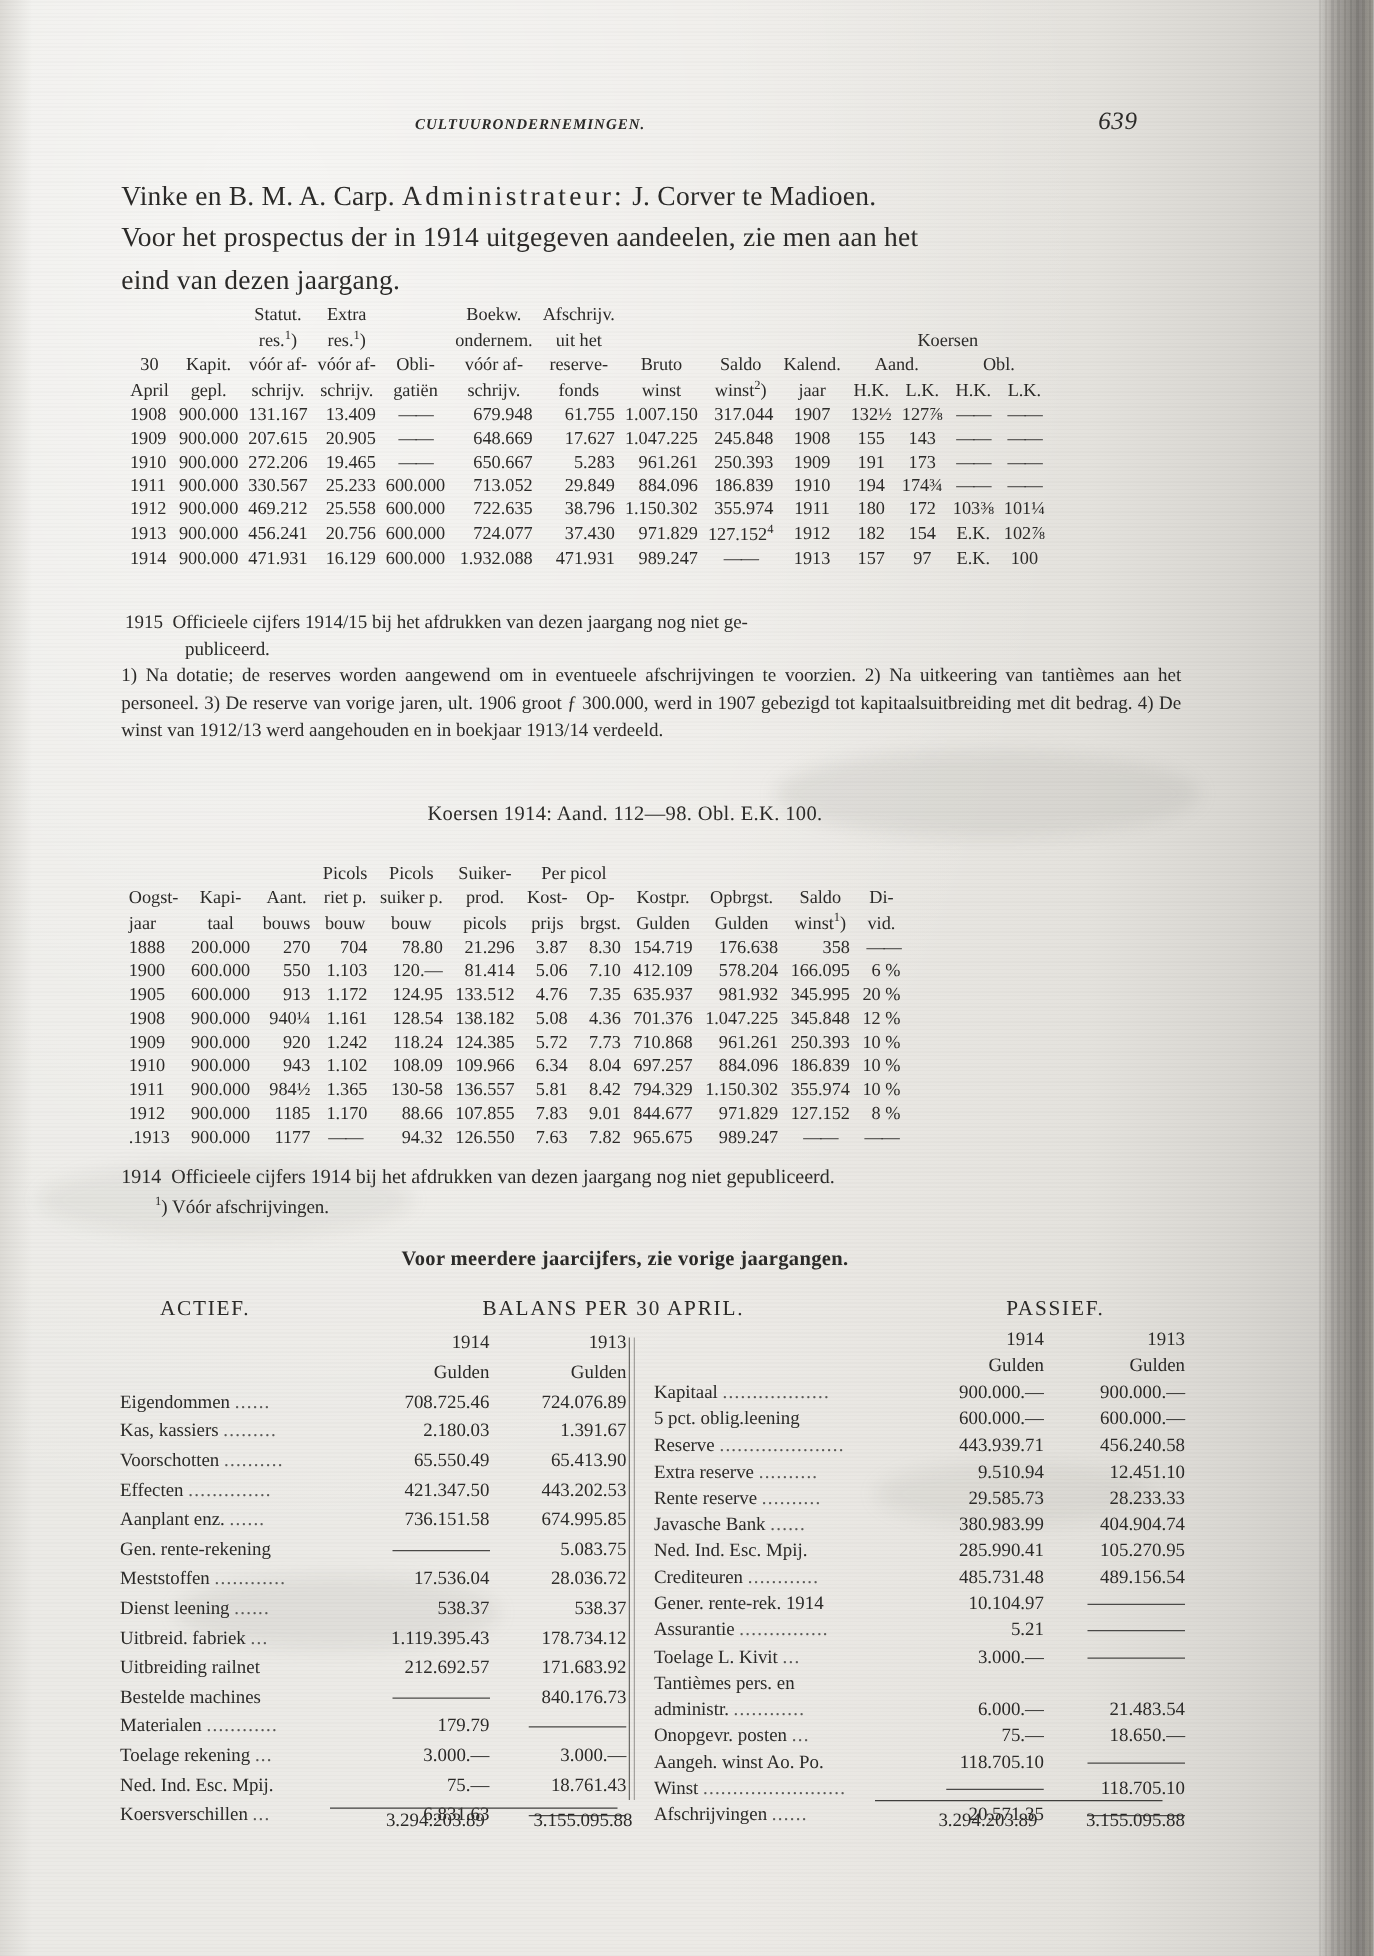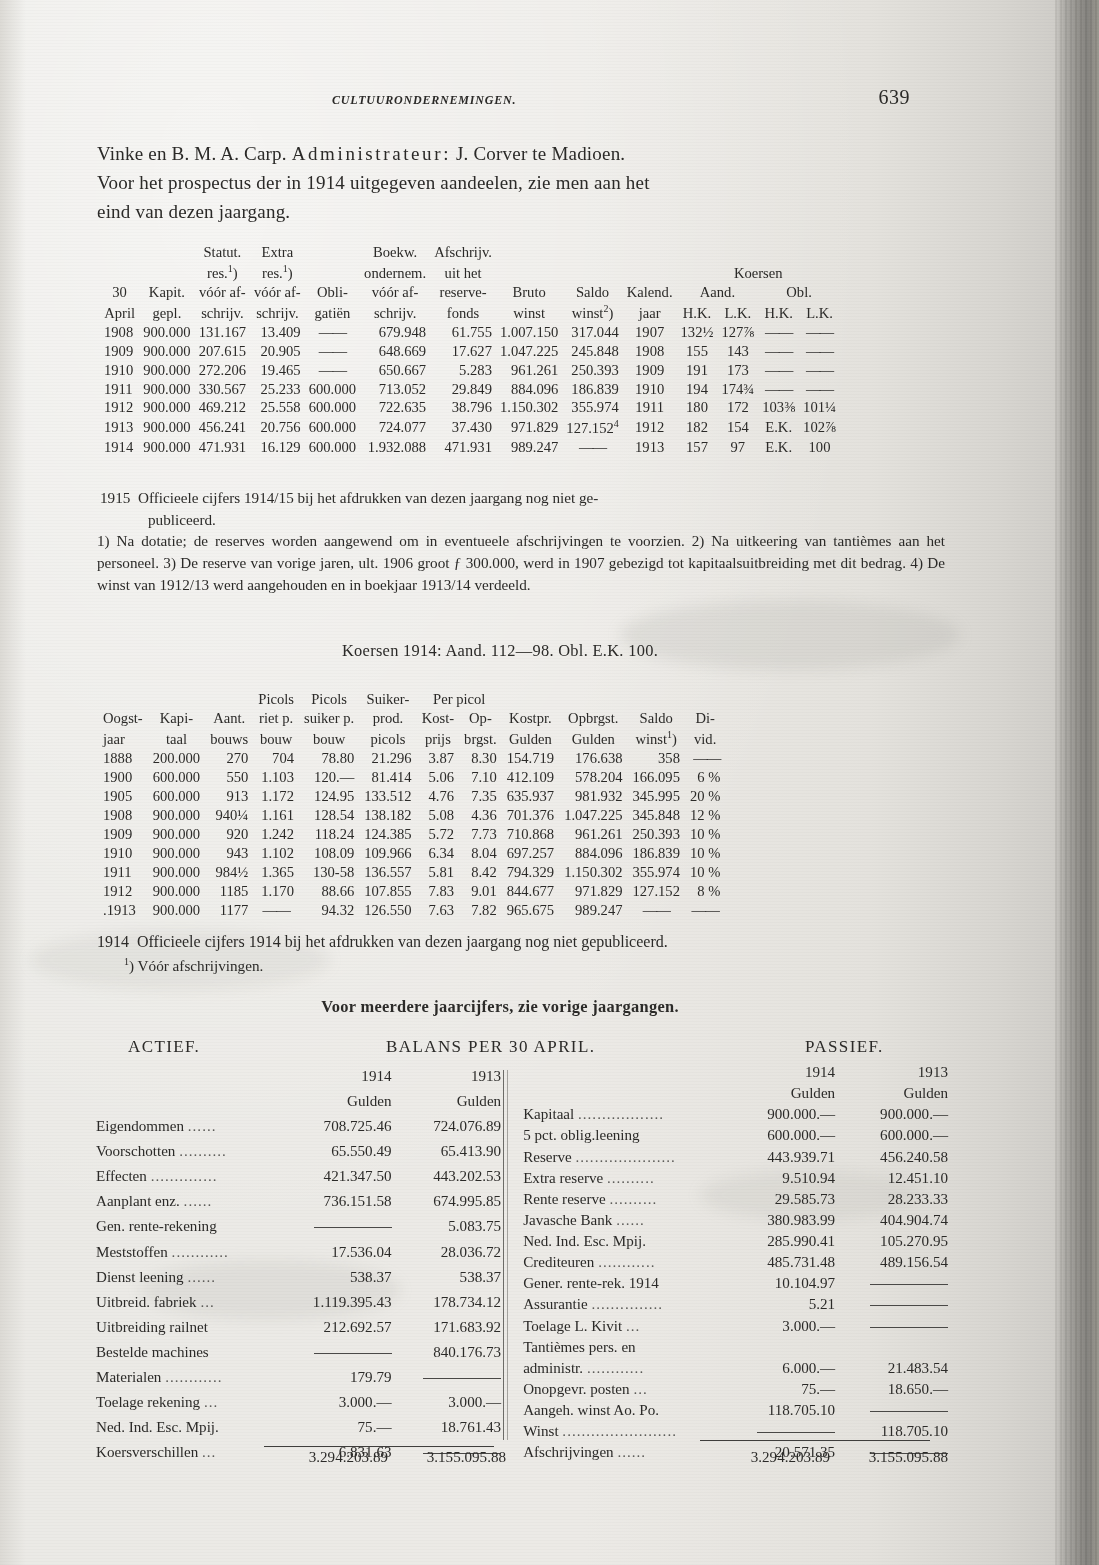--- a/index.html
+++ b/index.html
@@ -44,25 +44,25 @@
 
   
   .runhead{
     position:absolute;left:0;top:84px;width:1000px;
     display:flex;align-items:baseline;
   }
   .runhead .title{
     margin-left:332px;
     font-style:italic;font-weight:600;letter-spacing:.8px;font-size:12px;
   }
-  .runhead .pageno{margin-left:auto;margin-right:90px;font-size:20px;letter-spacing:.5px;}
+  .runhead .pageno{margin-left:auto;margin-right:90px;font-size:20px;letter-spacing:.5px;font-style:italic;}
 
   .intro{
     position:absolute;left:97px;top:140px;width:840px;
-    font-size:19px;line-height:1.52;letter-spacing:.2px;
+    font-size:22px;line-height:1.52;letter-spacing:.2px;
   }
   .intro .spaced{letter-spacing:2.6px;}
 
   
   table.doc{border-collapse:collapse;font-size:14.6px;line-height:1.30;font-family:Liberation Serif, serif;}
   table.doc td,table.doc th{padding:0 3px;white-space:nowrap;font-weight:400;}
   .r{text-align:right;}
   .c{text-align:center;}
   .l{text-align:left;}
   .hd td{vertical-align:bottom;font-size:14.6px;}
@@ -549,20 +549,25 @@
             <td class="num">Gulden</td>
             <td class="num">Gulden</td>
           </tr>
 
           <tr>
               <td class="lab"><span>Eigendommen</span> <span class="dots">......</span></td>
               <td class="num">708.725.46</td>
               <td class="num">724.076.89</td>
             </tr>
           <tr>
+              <td class="lab"><span>Kas, kassiers</span> <span class="dots">.........</span></td>
+              <td class="num">2.180.03</td>
+              <td class="num">1.391.67</td>
+            </tr>
+          <tr>
               <td class="lab"><span>Voorschotten</span> <span class="dots">..........</span></td>
               <td class="num">65.550.49</td>
               <td class="num">65.413.90</td>
             </tr>
           <tr>
               <td class="lab"><span>Effecten</span> <span class="dots">..............</span></td>
               <td class="num">421.347.50</td>
               <td class="num">443.202.53</td>
             </tr>
           <tr>

